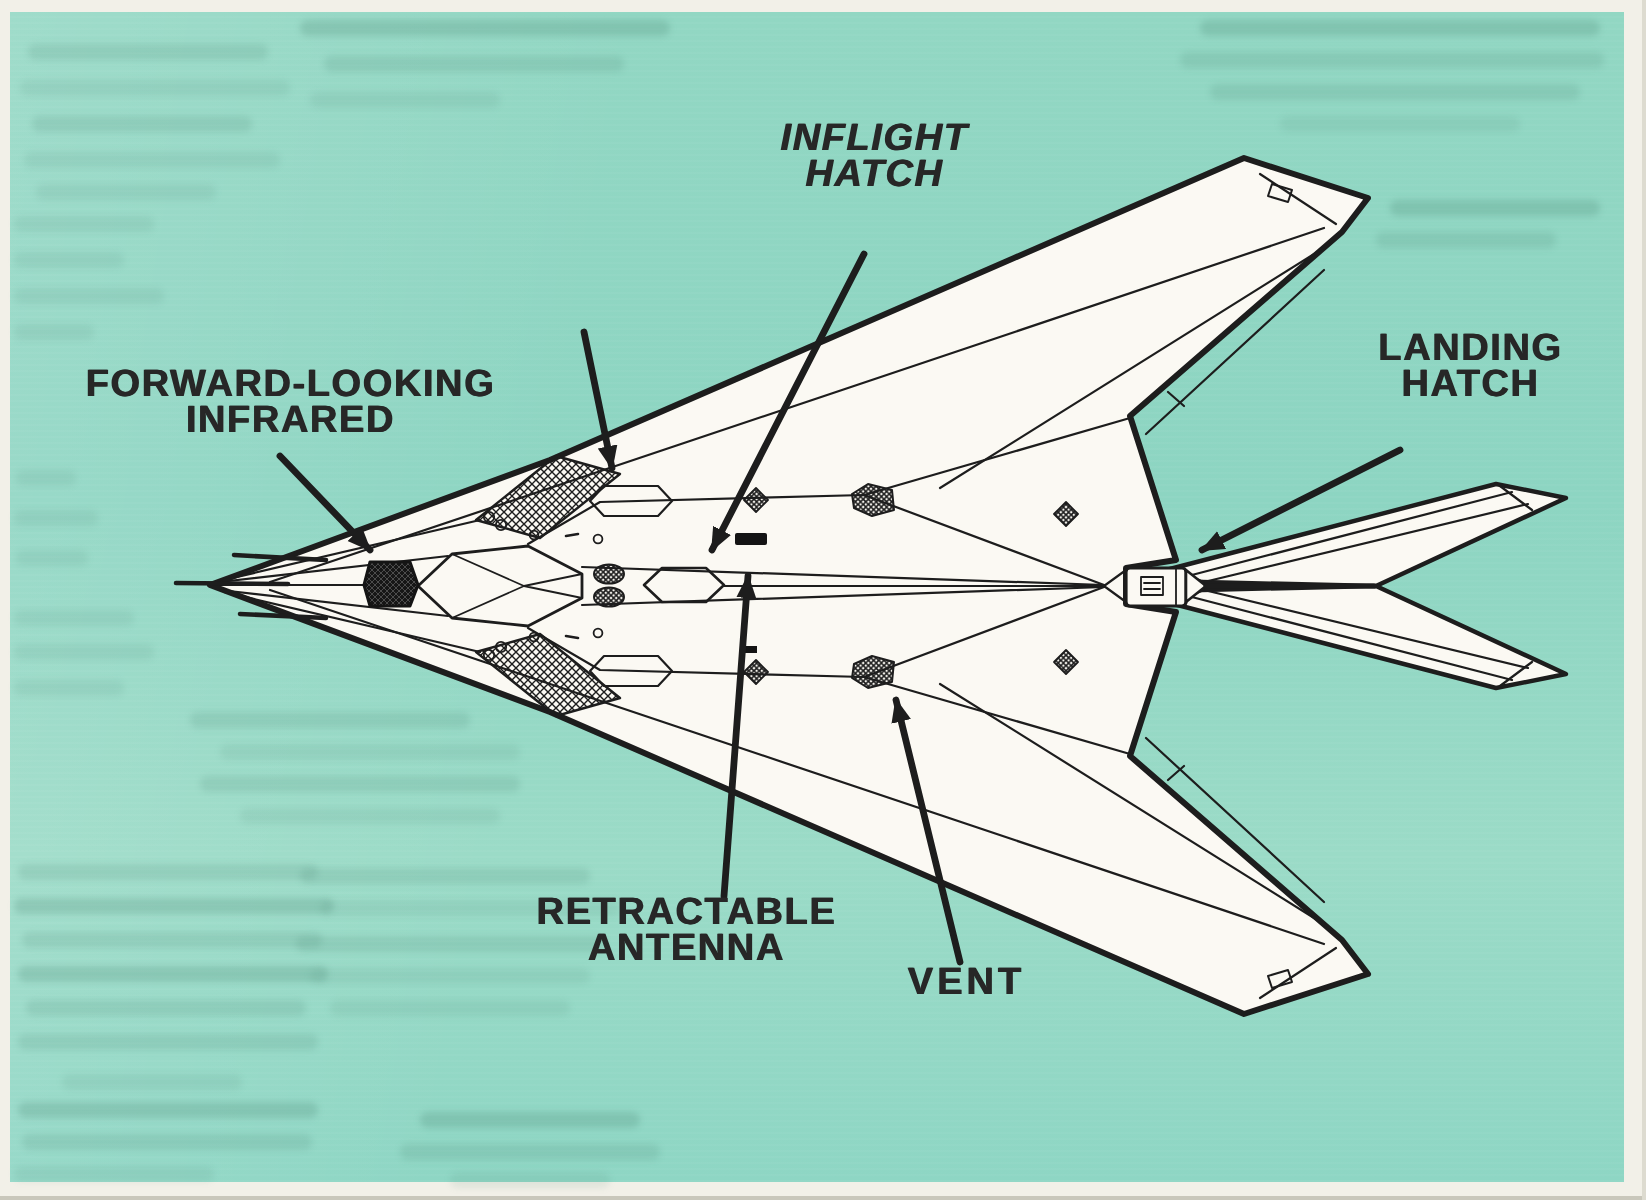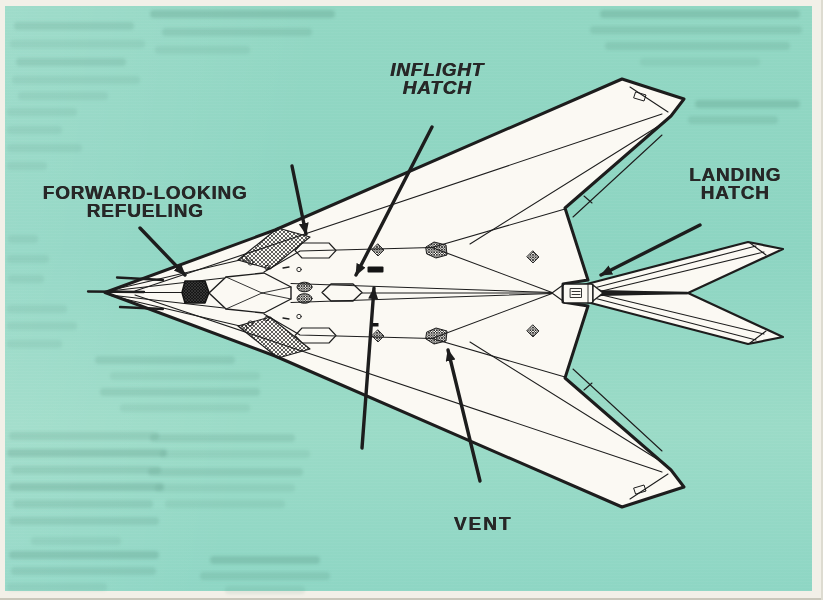--- a/index.html
+++ b/index.html
@@ -21,21 +21,21 @@
   .gline.lt{background:rgba(66,128,110,0.10);}
   .gline.dk{background:rgba(58,118,100,0.20);}
   svg{position:absolute;left:0;top:0;}
   .label{
     position:absolute;transform:translateX(-50%);
     text-align:center;white-space:nowrap;
     font-size:19px;line-height:17.5px;font-weight:bold;
     letter-spacing:0.8px;color:#272727;
     text-shadow:0.5px 0 0 currentColor;
   }
-  .label.vent-lbl{letter-spacing:2px;margin-top:32px;}
+  .label.vent-lbl{letter-spacing:2px;}
 </style>
 </head>
 <body>
 
 <div id="stage">
   <div id="teal">
 
     <div>
       <div class="gline" style="left:9px;top:16px;width:120px;"></div>
       <div class="gline lt" style="left:5px;top:34px;width:135px;"></div>
@@ -188,34 +188,38 @@
       <path d="M292,166 L306,234" marker-end="url(#ah)"></path>
       <path d="M432,127 L356,275" marker-end="url(#ah)"></path>
       <path d="M700,225 L601,275" marker-end="url(#ah)"></path>
       <path d="M362,448 L374,288" marker-end="url(#ah)"></path>
       <path d="M480,481 L448,350" marker-end="url(#ah)"></path>
     </g>
   </svg>
 
   <div class="label" style="left:145px;top:184px;">
     <div>FORWARD-LOOKING</div>
-    <div>REFUELING</div>
+    <div>INFRARED</div>
   </div>
 
 
   <div class="label" style="left:437px;top:61px;font-style:italic;">
     <div>INFLIGHT</div>
     <div>HATCH</div>
   </div>
 
   <div class="label" style="left:704px;top:166px;margin-left:31px;">
     <div>LANDING</div>
     <div>HATCH</div>
   </div>
 
+  <div class="label" style="left:343px;top:448px;">
+    <div>RETRACTABLE</div>
+    <div>ANTENNA</div>
+  </div>
 
   <div class="label vent-lbl" style="left:483px;top:483px;">
     <div>VENT</div>
   </div>
 
   <div class="edge-b"></div>
   <div class="edge-r"></div>
 </div>
 
 </body></html>

